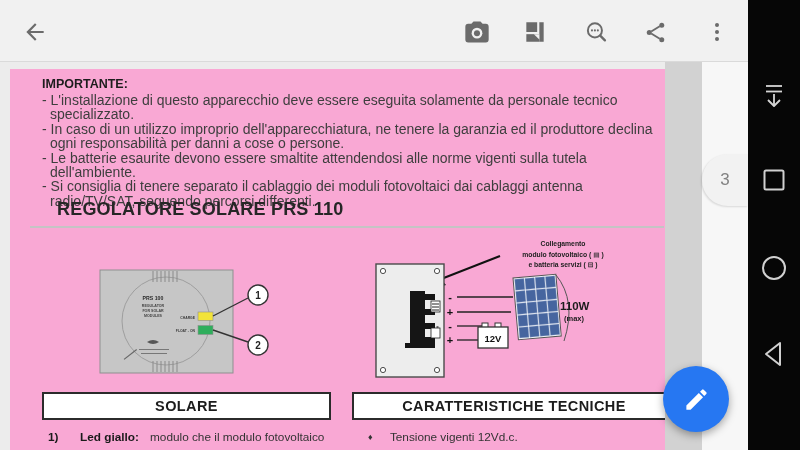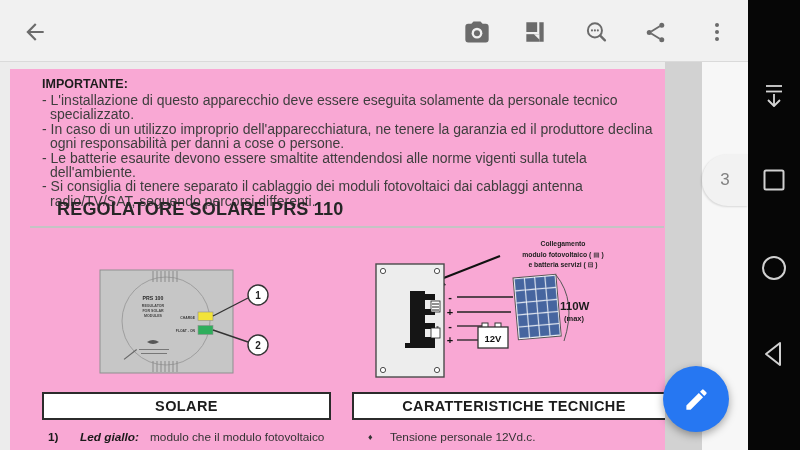--- a/index.html
+++ b/index.html
@@ -47,21 +47,21 @@
   .fig-right { position:absolute; left:362px; top:166px; }
 
   .hdr-box { position:absolute; top:323px; height:28px; border:2px solid #2b2b2b; background:#fff;
              display:flex; align-items:center; justify-content:center;
              font-size:14.5px; font-weight:bold; color:#1c1c1c; letter-spacing:.4px; }
   .hdr-legend { left:32px;  width:289px; }
   .hdr-tech   { left:342px; width:324px; }
 
   .legend-item { position:absolute; left:38px; top:361px; font-size:11.8px; color:#333; }
   .legend-item .num   { font-weight:bold; color:#1a1a1a; }
-  .legend-item .lbl   { font-weight:bold; color:#1a1a1a; position:absolute; left:32px; width:66px;font-style:italic; }
+  .legend-item .lbl   { font-weight:bold; color:#1a1a1a; position:absolute; left:32px; width:66px; }
   .legend-item .txt   { position:absolute; left:102px; width:300px; white-space:nowrap; }
   .tech-item { position:absolute; left:358px; top:361px; font-size:11.8px; color:#333; }
   .tech-item .blt { font-size:9px; vertical-align:1px; }
   .tech-item .txt { margin-left:14px; }
 
   svg text { font-family:"Liberation Sans","DejaVu Sans",sans-serif; }
 </style>
 </head>
 <body>
 
@@ -271,21 +271,21 @@
         <span>CARATTERISTICHE TECNICHE</span>
       </div>
 
       <div class="legend-item">
         <span class="num">1)</span>
         <span class="lbl">Led giallo:</span>
         <span class="txt">modulo che il modulo fotovoltaico</span>
       </div>
       <div class="tech-item">
         <span class="blt">♦</span>
-        <span class="txt">Tensione personale 12Vd.c.</span>
+        <span class="txt">Tensione vigenti 12Vd.c.</span>
       </div>
     </div>
 
     <div class="scroll-track"></div>
     <div class="scroll-gutter"></div>
     <div class="page-badge">
       <span>3</span>
     </div>
 
     <button class="fab">

